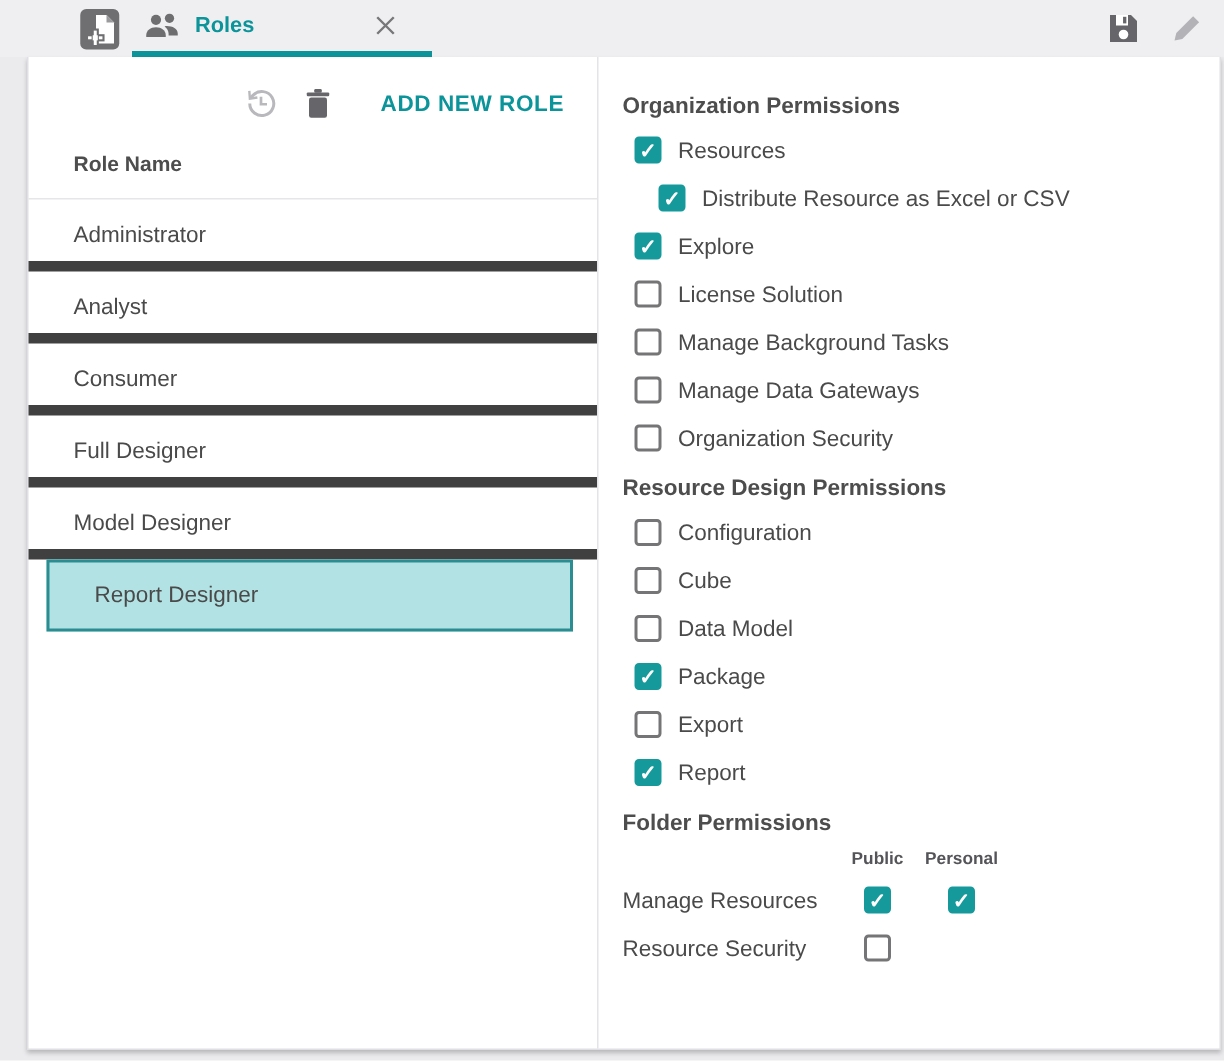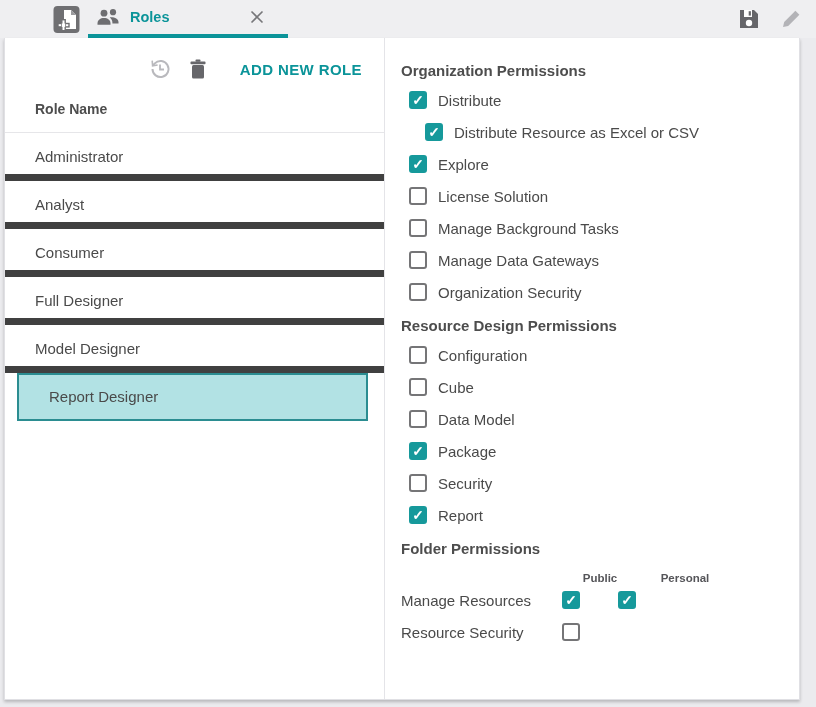--- a/index.html
+++ b/index.html
@@ -30,21 +30,21 @@
     height: 38px; width: 200px; margin-left: 8px;
     display: flex; align-items: center;
     border-bottom: 4px solid var(--accent);
     padding: 0 10px 0 8px; cursor: pointer;
   }
   .tab-label { color: var(--accent); font-weight: bold; font-size: 14.5px; margin-left: 10px; }
   .tab-close { margin-left: auto; margin-right: 14px; }
   .topbar-right { margin-left: auto; display: flex; align-items: center; gap: 20px; padding-right: 14px; }
   
   .main {
-    position: absolute; left: 4px; top: 38px;
+    position: absolute; left: 18px; top: 38px;
     width: 796px; height: 662px; background: #ffffff;
     border: 1px solid #e0e0e4; border-top: none;
     box-shadow: 0 2px 3px rgba(0,0,0,0.22);
     display: flex;
   }
   
   .left-panel { width: 380px; border-right: 1px solid #e4e4e8; padding-top: 12px; }
   .left-toolbar {
     height: 38px; display: flex; align-items: center;
     justify-content: flex-end; padding-right: 16px; gap: 16px;
@@ -81,21 +81,21 @@
     border: 2px solid #757577; border-radius: 3px; background: #fff;
     display: inline-flex; align-items: center; justify-content: center;
     cursor: pointer;
   }
   .cb.checked { background: var(--cb-fill); border-color: var(--cb-fill); }
   .cb.checked::after {
     content: "\2713"; color: #fff; font-size: 14px; font-weight: bold; line-height: 1;
   }
   .check-label { margin-left: 11px; font-size: 15px; color: #4a4a4a; }
   
-  .matrix-head { display: flex; margin-top: 2px; height: 22px; align-items: flex-end; gap: 29px; }
+  .matrix-head { display: flex; margin-top: 2px; height: 22px; align-items: center; }
   .matrix-head .m-spacer { width: 142px; }
   .matrix-head .m-col {
     width: 56px; text-align: center; font-size: 11.5px;
     font-weight: bold; color: #555559;
   }
   .matrix-row { display: flex; align-items: center; height: 32px; }
   .m-label { width: 142px; font-size: 15px; color: #4a4a4a; }
   .m-cell { width: 56px; display: flex; justify-content: center; }
 </style>
 </head>
@@ -178,21 +178,21 @@
         <li class="role-row">Model Designer</li>
         <li class="role-row selected">Report Designer</li>
       </ul>
   </div>
 
   <div class="right-panel">
       <div class="section">
         <div class="section-title">Organization Permissions</div>
         <div class="check-row indent-0">
           <span class="cb checked"></span>
-          <span class="check-label">Distribute</span>
+          <span class="check-label">Resources</span>
         </div>
         <div class="check-row indent-1">
           <span class="cb checked"></span>
           <span class="check-label">Distribute Resource as Excel or CSV</span>
         </div>
         <div class="check-row indent-0">
           <span class="cb checked"></span>
           <span class="check-label">Explore</span>
         </div>
         <div class="check-row indent-0">
@@ -225,21 +225,21 @@
         <div class="check-row indent-0">
           <span class="cb"></span>
           <span class="check-label">Data Model</span>
         </div>
         <div class="check-row indent-0">
           <span class="cb checked"></span>
           <span class="check-label">Package</span>
         </div>
         <div class="check-row indent-0">
           <span class="cb"></span>
-          <span class="check-label">Security</span>
+          <span class="check-label">Export</span>
         </div>
         <div class="check-row indent-0">
           <span class="cb checked"></span>
           <span class="check-label">Report</span>
         </div>
       </div>
       <div class="section">
         <div class="section-title">Folder Permissions</div>
         <div class="matrix-head">
           <span class="m-spacer"></span>

